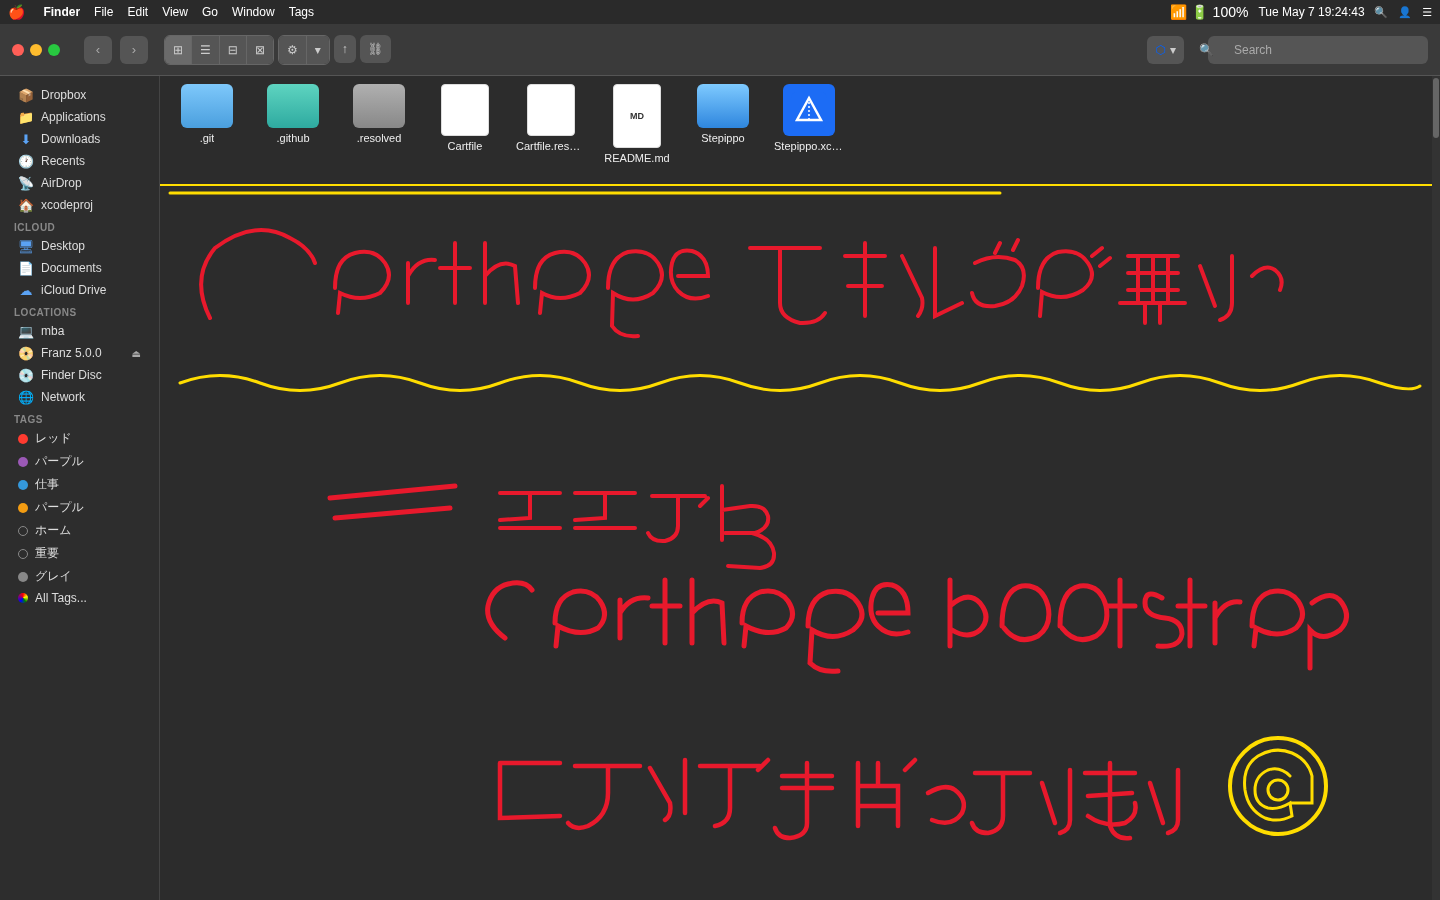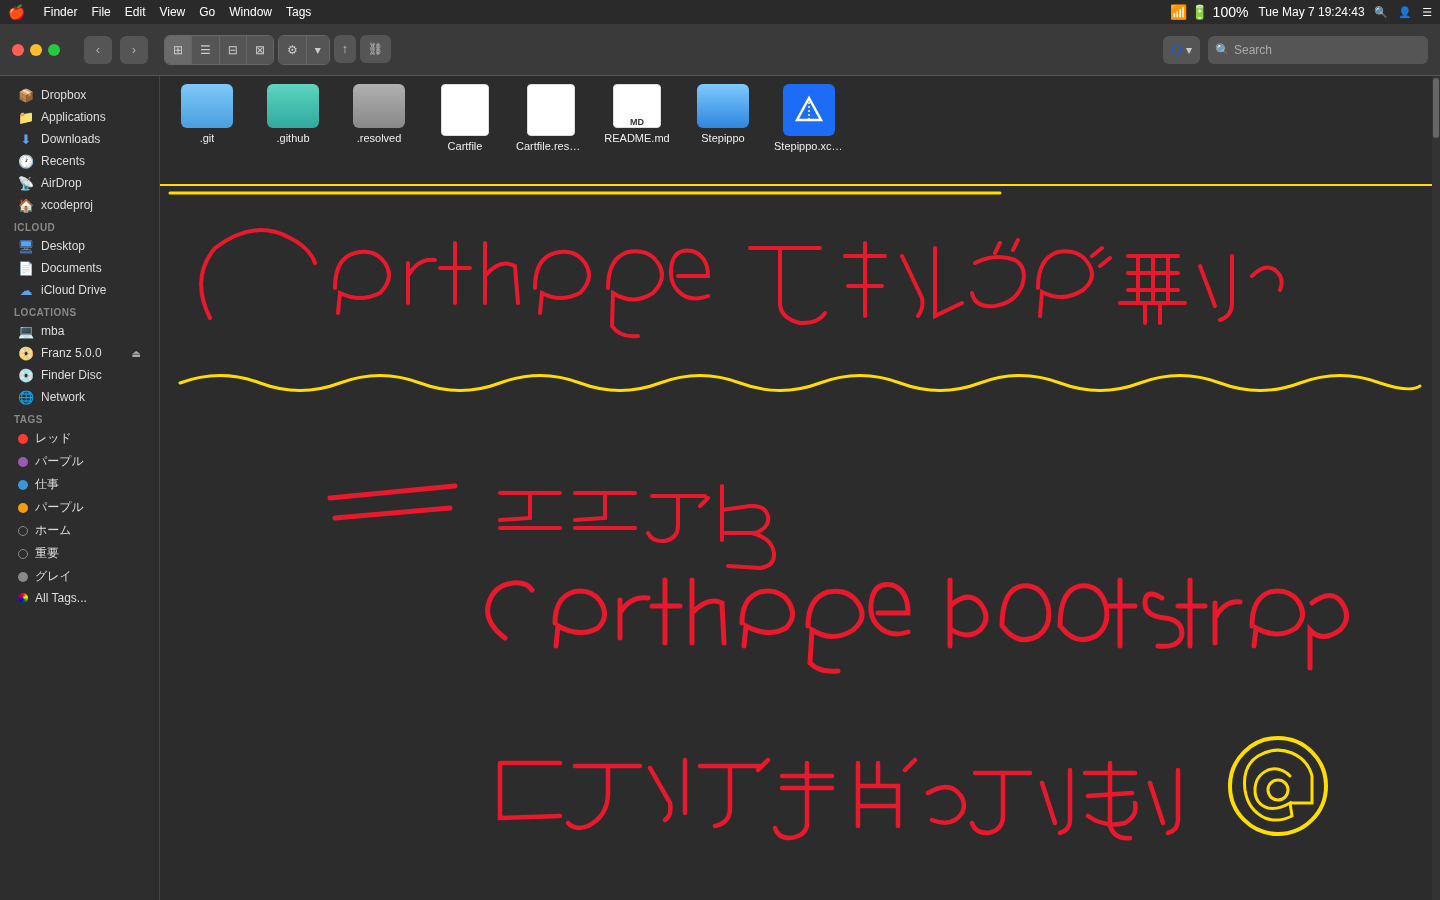--- a/index.html
+++ b/index.html
@@ -26,21 +26,21 @@
       z-index: 100;
     }
     .menubar-apple {
       font-size: 14px;
       margin-right: 4px;
     }
     .menubar-item {
       cursor: pointer;
       white-space: nowrap;
     }
-    .menubar-item.bold { font-weight: 400; }
+    .menubar-item.bold { font-weight: 700; }
     .menubar-right {
       margin-left: auto;
       display: flex;
       align-items: center;
       gap: 10px;
       font-size: 11px;
     }
     .menubar-time { font-weight: 500; font-size: 12px; }
 
     
@@ -156,20 +156,21 @@
     .search-wrapper input {
       height: 28px;
       background: #555;
       border: none;
       border-radius: 6px;
       color: #ccc;
       padding: 0 8px 0 26px;
       font-size: 12px;
       width: 220px;
       outline: none;
+      margin-left: 16px;
     }
     .search-wrapper input::placeholder { color: #aaa; }
     .search-icon-inside {
       position: absolute;
       left: 7px;
       color: #aaa;
       font-size: 12px;
       pointer-events: none;
     }
 
@@ -507,21 +508,21 @@
           <div class="file-icon file-icon-white" style="width:48px;height:52px;"></div>
           <span class="file-label">Cartfile</span>
         </div>
 
         <div class="file-item">
           <div class="file-icon file-icon-white" style="width:48px;height:52px;"></div>
           <span class="file-label">Cartfile.resolved</span>
         </div>
 
         <div class="file-item">
-          <div class="file-icon file-icon-md" style="width:48px;height:44px;display:flex;align-items:flex-end;justify-content:center;">
+          <div class="file-icon file-icon-md" style="width:48px;height:64px;display:flex;align-items:center;justify-content:center;">
             <span style="font-size:9px;font-weight:bold;color:#333;">MD</span>
           </div>
           <span class="file-label">README.md</span>
         </div>
 
         <div class="file-item">
           <div class="file-icon" style="background:linear-gradient(180deg,#7ecaff 0%,#2e86de 100%);width:52px;height:44px;border-radius:6px;"></div>
           <span class="file-label">Stepippo</span>
         </div>
 

